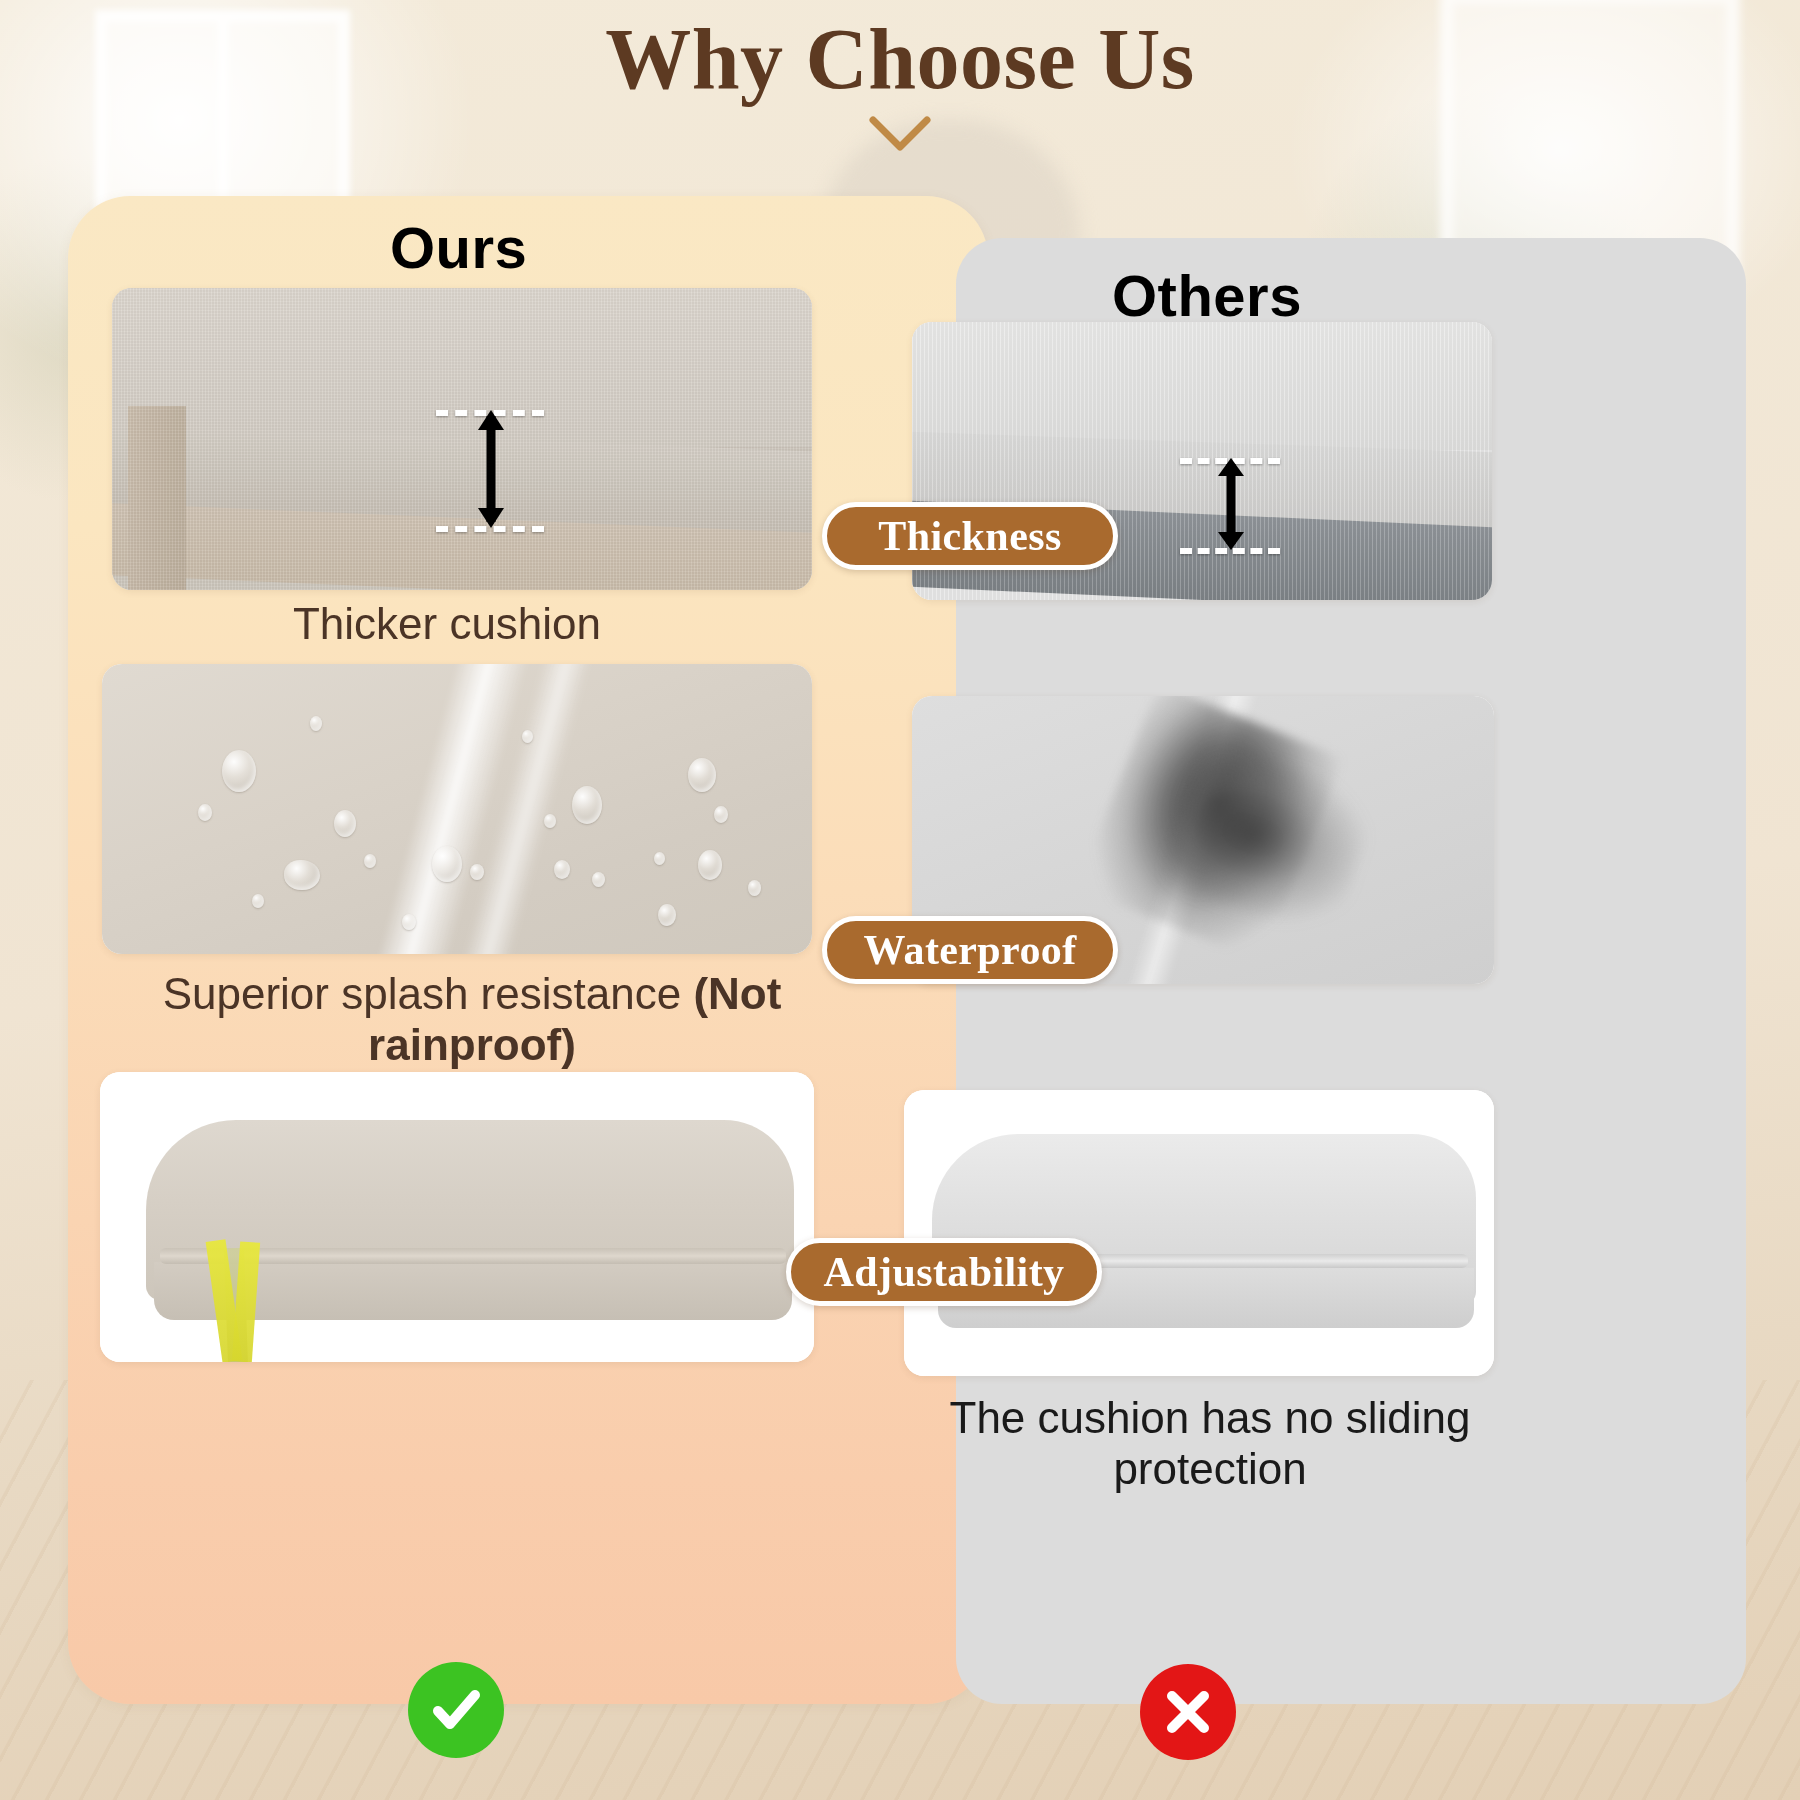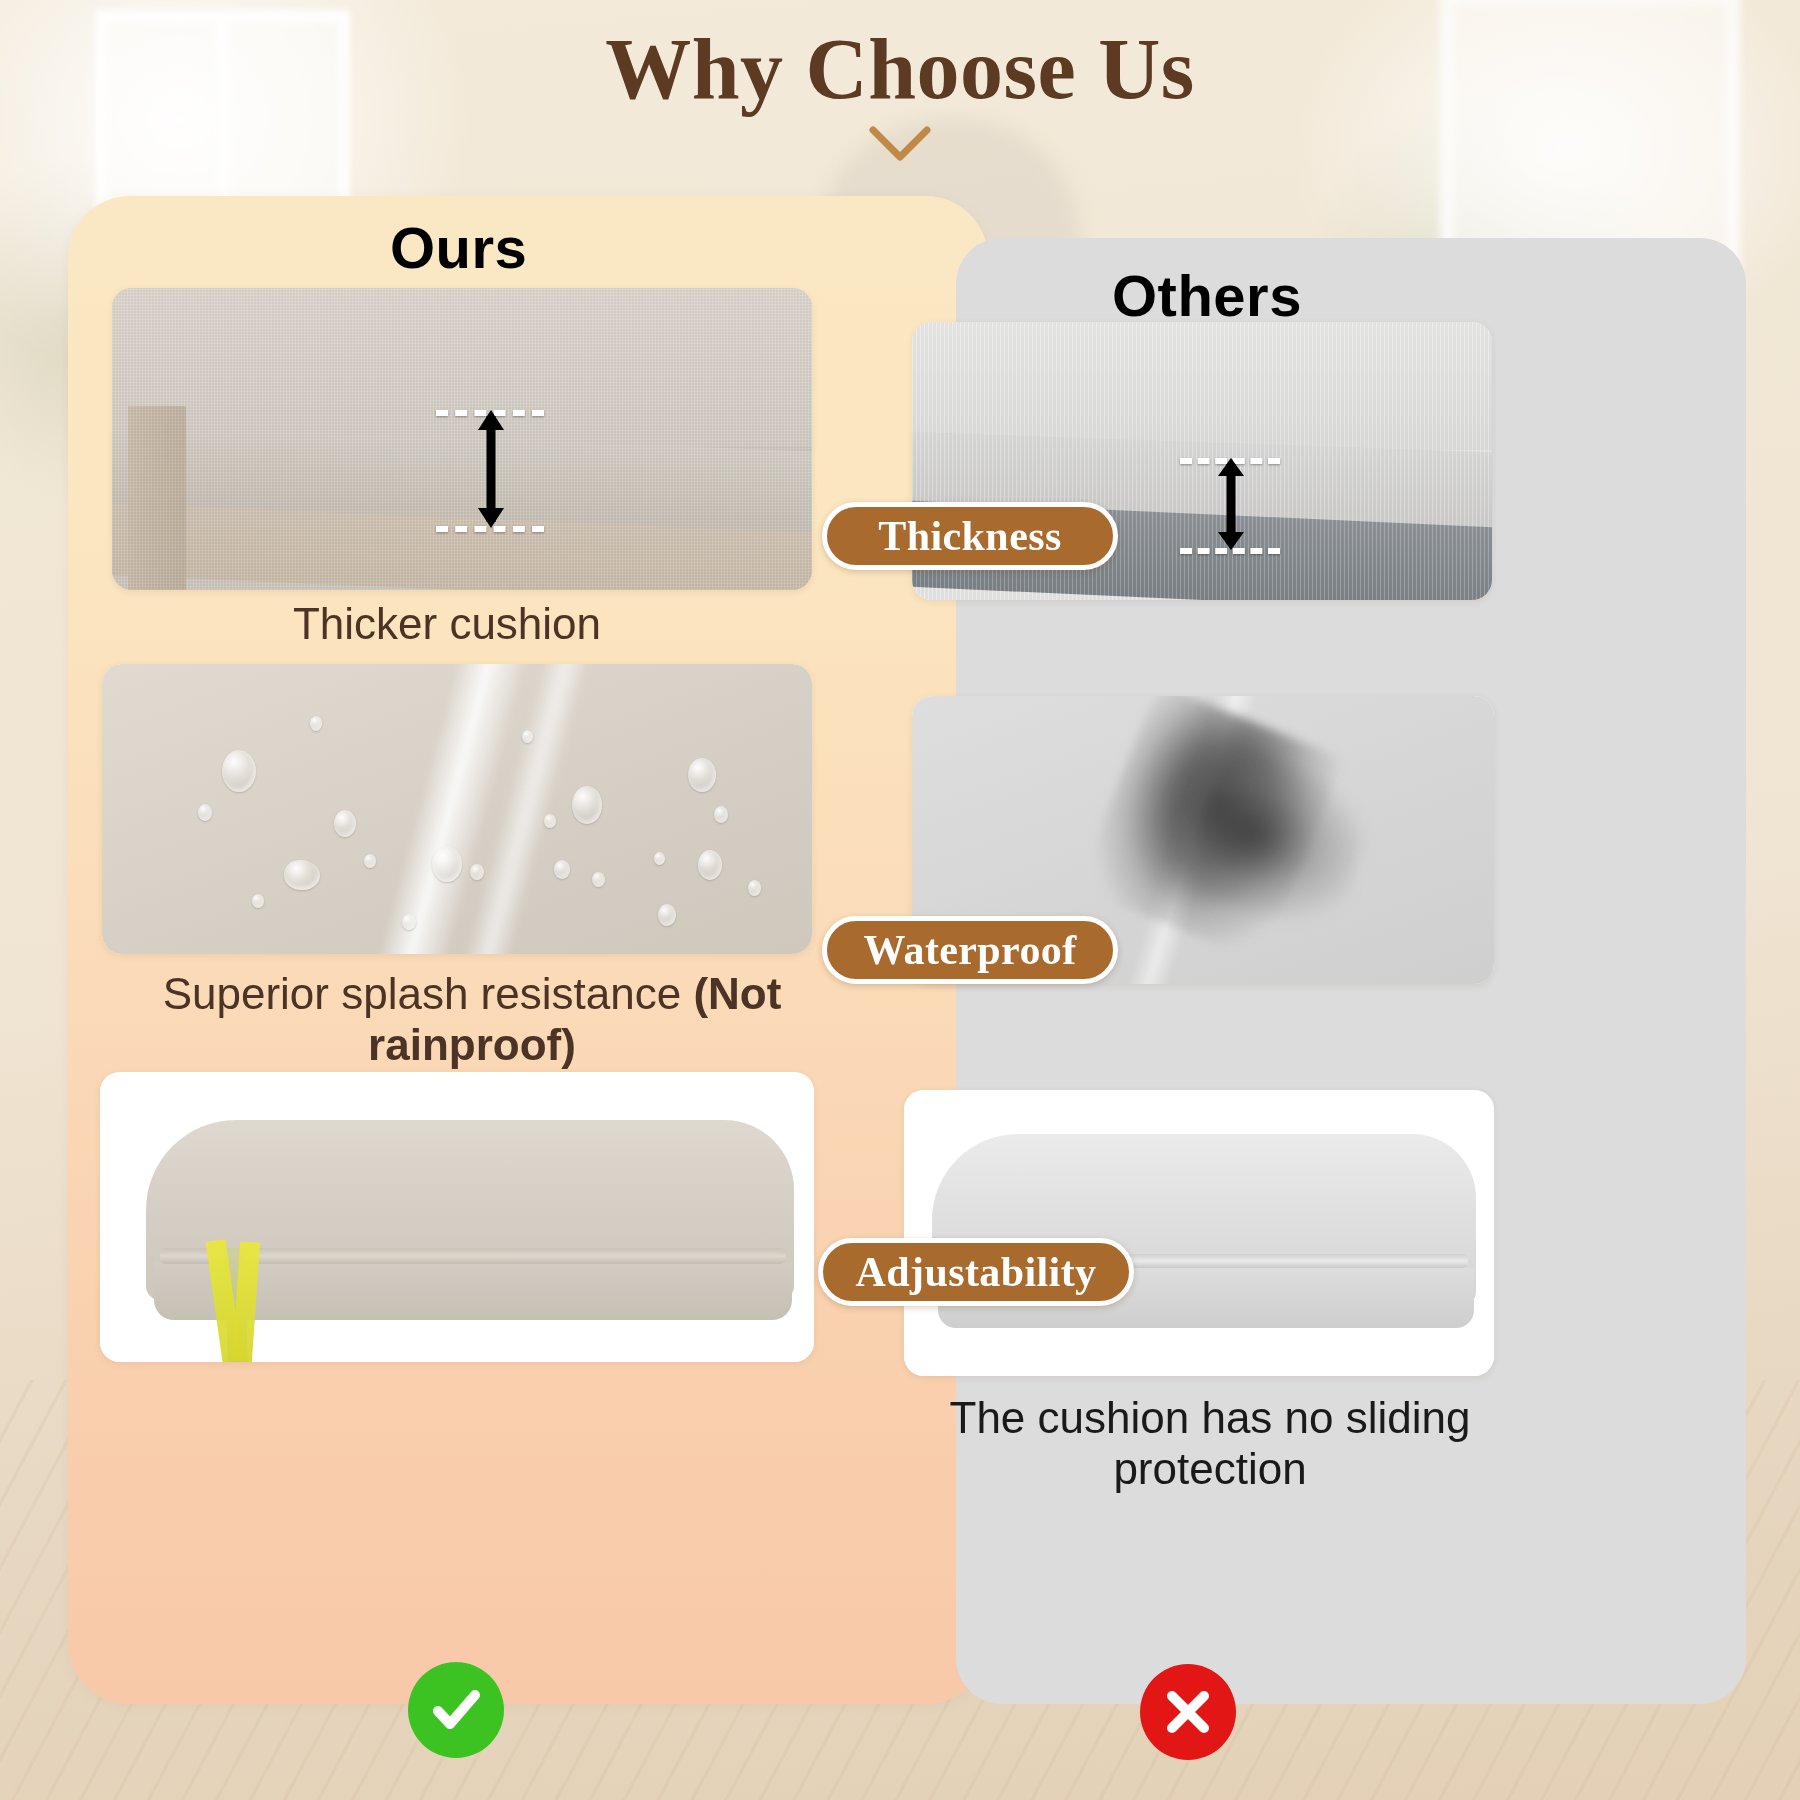--- a/index.html
+++ b/index.html
@@ -72,21 +72,21 @@
     left: 820px; top: 120px;
     width: 260px; height: 420px;
     background: rgba(216,206,192,.45);
     border-radius: 120px 120px 20px 20px;
     filter: blur(9px);
   }
 
   
   .title-wrap {
     position: absolute;
-    left: 0; right: 0; top: 26px;
+    left: 0; right: 0; top: 16px;
     text-align: center;
     z-index: 6;
   }
   .main-title {
     font-family: "Liberation Serif", "DejaVu Serif", serif;
     font-weight: bold;
     font-size: 86px;
     line-height: 1.0;
     color: #5d3a22;
     letter-spacing: .5px;
@@ -345,21 +345,21 @@
     font-family: "Liberation Serif", "DejaVu Serif", serif;
     font-weight: bold;
     font-size: 42px;
     letter-spacing: .4px;
     box-shadow: 0 2px 6px rgba(90,60,30,.22);
     padding: 0 26px;
     height: 68px;
   }
   .b-thickness     { left: 822px;  top: 502px;  width: 296px; }
   .b-waterproof    { left: 822px;  top: 916px;  width: 296px; }
-  .b-adjustability { left: 818px;  top: 1238px; width: 316px; }
+  .b-adjustability { left: 786px;  top: 1238px; width: 316px; }
 
   
   .cap {
     position: absolute;
     z-index: 7;
     font-family: "Liberation Sans", sans-serif;
     font-size: 44px;
     line-height: 1.16;
     text-align: center;
   }

